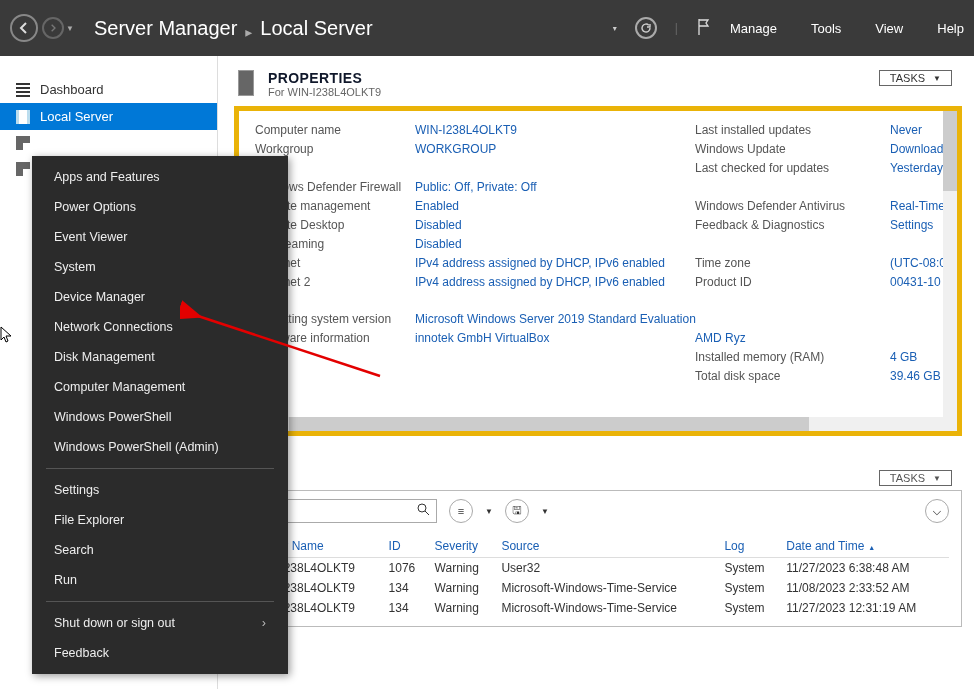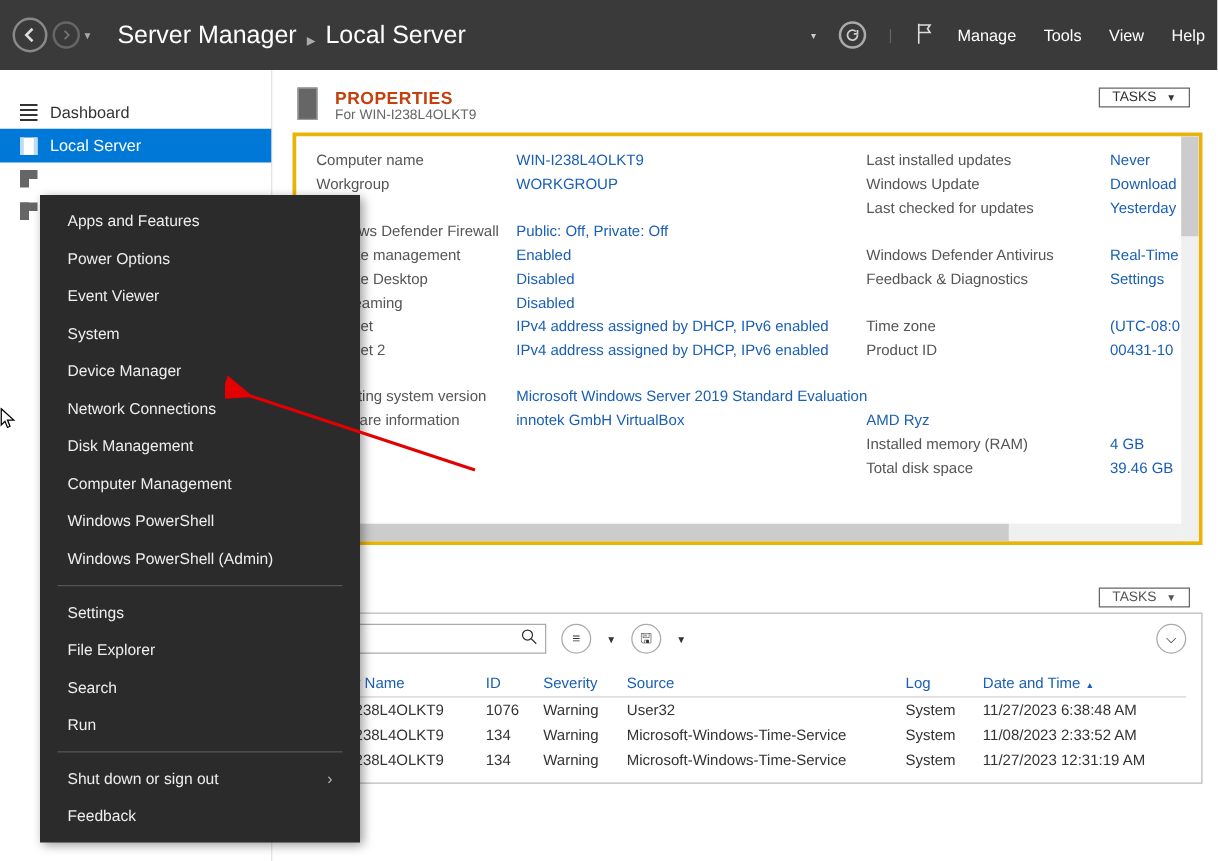--- a/index.html
+++ b/index.html
@@ -9,43 +9,43 @@
   .header { background: #3a3a3a; height: 56px; display: flex; align-items: center; color: #fff; padding: 0 10px; }
   .nav-btn { width: 28px; height: 28px; border: 2px solid #888; border-radius: 50%; display: inline-flex; align-items: center; justify-content: center; margin-right: 4px; cursor: pointer; color: #ccc; }
   .nav-fwd { border-color: #666; color: #666; width: 22px; height: 22px; font-size: 10px; }
   .nav-down { font-size: 8px; color: #aaa; margin-left: -2px; margin-right: 20px; }
   .breadcrumb { font-size: 20px; font-weight: 300; display: flex; align-items: flex-end; gap: 8px; }
   .breadcrumb .sep { font-size: 14px; color: #aaa; }
   .header-right { margin-left: auto; display: flex; align-items: center; gap: 18px; }
   .header-icon { color: #ccc; font-size: 14px; }
   .header-circle { width: 22px; height: 22px; border: 2px solid #aaa; border-radius: 50%; display: inline-flex; align-items: center; justify-content: center; font-size: 11px; }
   .header-pipe { color: #666; }
-  .header-links { display: flex; gap: 22px; font-size: 13px; }
+  .header-links { display: flex; gap: 34px; font-size: 13px; }
   .header-links span { cursor: pointer; }
   
   
   .main { display: flex; height: calc(100% - 56px); }
   .sidebar { width: 218px; background: #fff; border-right: 1px solid #ddd; padding-top: 20px; }
   .sb-item { display: flex; align-items: center; gap: 10px; padding: 6px 16px; font-size: 13px; cursor: pointer; }
   .sb-item .ico { width: 14px; height: 14px; display: inline-block; }
   .sb-item.selected { background: #0078d7; color: #fff; }
   .ico-dash { background: repeating-linear-gradient(#333 0 2px, transparent 2px 4px); }
   .ico-server { background: #0078d7; width: 4px; height: 16px; border-left: 3px solid #666; border-right: 3px solid #999; }
   .selected .ico-server { background:#fff; border-color:#bde; }
   .ico-group { width:14px; height:14px; background: linear-gradient(#666 0 50%, transparent 50% 100%), linear-gradient(90deg,#666 0 50%, transparent 50% 100%); }
   
   
   .content { flex: 1; background: #fff; overflow: hidden; position: relative; }
   .panel-head { display: flex; align-items: flex-start; padding: 14px 22px 4px 20px; gap: 14px; border-bottom:none;}
   .panel-ico { width: 16px; height: 26px; background: #666; border: 1px solid #999; }
-  .panel-title { font-size: 14px; font-weight: 600; color: #c2410c; letter-spacing: .4px; }
+  .panel-title { font-size: 14px; font-weight: 600; color: #0f172a; letter-spacing: .4px; }
   .panel-sub { font-size: 11px; color: #666; }
   .tasks-btn { margin-left: auto; border: 1px solid #666; padding: 1px 10px; font-size: 11px; display: flex; align-items: center; gap: 8px; cursor: pointer; }
   
-  .prop-box { border: 3px solid #eab308; margin: 4px 12px 0 16px; padding: 10px 8px 10px 16px; height: 330px; overflow: hidden; position: relative;}
+  .prop-box { border: 5px solid #eab308; margin: 4px 12px 0 16px; padding: 10px 8px 10px 16px; height: 330px; overflow: hidden; position: relative;}
   .prop-scroll { overflow: hidden; height: 100%; }
   .prop-row { display: flex; font-size: 12px; line-height: 19px; }
   .prop-left { display:flex; flex:0 0 440px; }
   .prop-right { display:flex; flex:1; }
   .lbl { color: #555; width: 160px; flex-shrink:0;}
   .prop-right .lbl { width: 195px;}
   .val { color: #1a5fb4; cursor: pointer; flex:1; white-space:nowrap; overflow:hidden; }
   .prop-gap { height: 18px; }
   .prop-scrollbar { position: absolute; right: 0; top: 0; width: 14px; height: 100%; background: #f0f0f0; }
   .prop-thumb { background: #ccc; width: 100%; height: 80px; }

